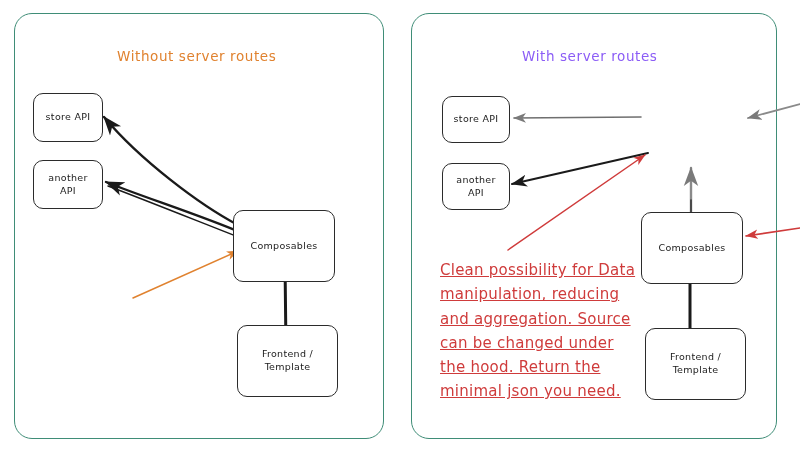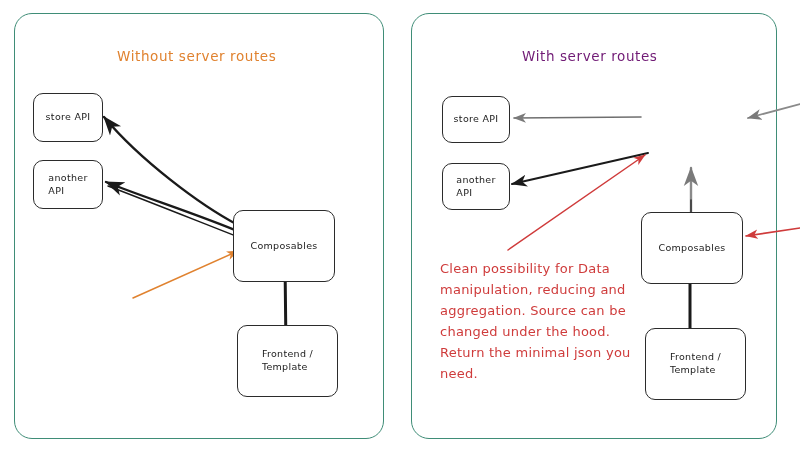--- a/index.html
+++ b/index.html
@@ -26,31 +26,31 @@
   #panel-right { left: 411px; top: 13px; width: 364px; height: 424px; }
 
   .panel-title {
     position: absolute;
     font-size: 13.5px;
     letter-spacing: 0.6px;
     white-space: nowrap;
     font-family: "DejaVu Sans", sans-serif;
   }
   #title-left  { left: 117px; top: 48px; color: #e0822f; }
-  #title-right { left: 522px; top: 48px; color: #701a75; }
+  #title-right { left: 522px; top: 48px; color: #8b5cf6; }
 
   .node {
     position: absolute;
     border: 1.3px solid #2b2b2b;
     border-radius: 10px;
     background: #ffffff;
     display: flex;
     align-items: center;
     justify-content: center;
-    text-align: left;
+    text-align: center;
     color: #1b1b1b;
     font-size: 9.5px;
     line-height: 1.35;
     letter-spacing: 0.3px;
     z-index: 3;
   }
   .node span { display: block; white-space: pre-line; }
 
   
   #l-store       { left: 33px;  top: 93px;  width: 68px;  height: 47px; }
@@ -60,25 +60,26 @@
 
   
   #r-store       { left: 442px; top: 96px;  width: 66px;  height: 45px; }
   #r-another     { left: 442px; top: 163px; width: 66px;  height: 45px; }
   #r-routes      { left: 641px; top: 96px;  width: 100px; height: 70px; }
   #r-composables { left: 641px; top: 212px; width: 100px; height: 70px; }
   #r-frontend    { left: 645px; top: 328px; width: 99px;  height: 70px; }
 
   .note {
     position: absolute;
-    font-size: 13px;
+    font-size: 15px;
     line-height: 1.62;
     letter-spacing: 0.25px;
     white-space: pre-line;
     z-index: 4;
+    text-decoration: underline;
   }
   #note-left  { left: 32px;  top: 303px; width: 195px; color: #e0822f; }
   #note-right { left: 440px; top: 258px; width: 200px; color: #cf3b3b; }
 
   .edges {
     position: absolute;
     left: 0; top: 0;
     width: 800px; height: 450px;
     z-index: 2;
     pointer-events: none;

